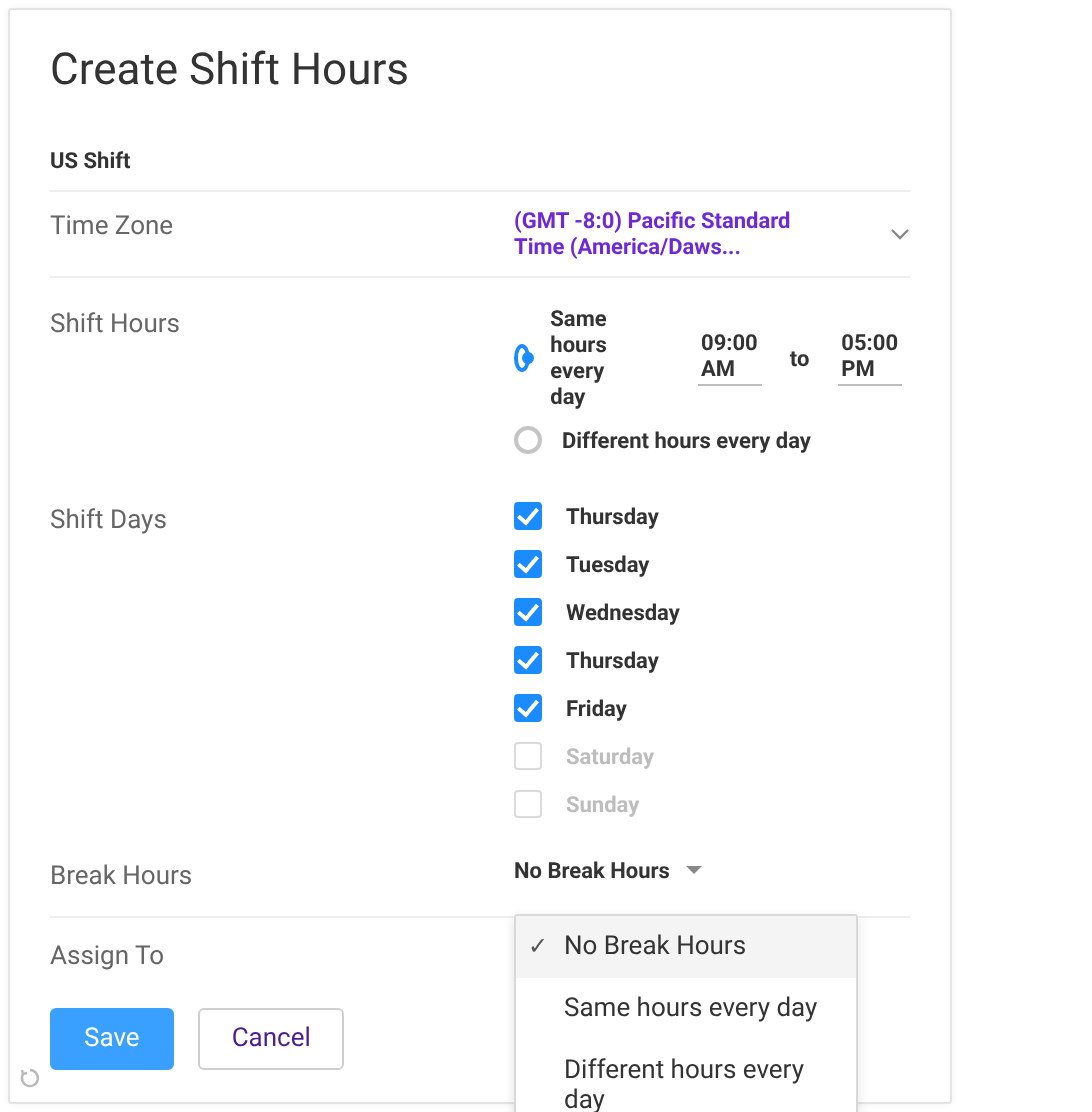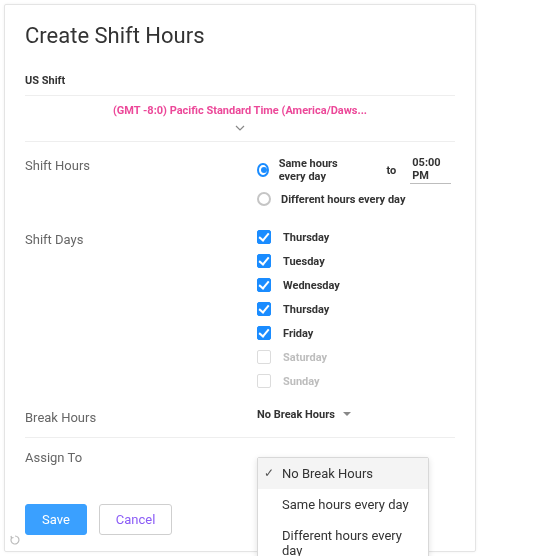--- a/index.html
+++ b/index.html
@@ -54,23 +54,22 @@
     left:0;
     bottom:-6px;
     width:22px;
     height:2px;
     background:#ff8a00;
   }
   
   .tz {
     display:flex;
     align-items:center;
-    gap:6px;
-    color:#ec4899;
-    flex-direction:column;
+    gap:24px;
+    color:#6d28d9;
   }
   .chev {
     flex:0 0 auto;
   }
   .chev svg { display:block; }
   
   .opt {
     display:flex;
     align-items:center;
     gap:10px;
@@ -171,21 +170,21 @@
     cursor:pointer;
     display:inline-block;
   }
   .btn.primary {
     background:#3aa0ff;
     color:#fff;
     border:1px solid #3aa0ff;
   }
   .btn.secondary {
     background:#fff;
-    color:#8b5cf6;
+    color:#4c1d95;
     border:1px solid #cfcfcf;
   }
   .refresh {
     position:absolute;
     left:4px;
     bottom:2px;
     color:#bbb;
   }
 </style>
 </head>
@@ -193,37 +192,39 @@
 
 <div class="card">
 
   <div class="title">Create Shift Hours</div>
 
   <div class="row sep">
     <div class="value">US Shift</div>
   </div>
 
   <div class="row sep">
+    <div class="label">Time Zone</div>
     <div class="value tz">
       <span>(GMT -8:0) Pacific Standard Time (America/Daws...</span>
       <span class="chev">
         <svg width="10" height="10" viewBox="0 0 10 10">
             <path d="M1 3 L5 7 L9 3" fill="none" stroke="#888" stroke-width="1.2"></path>
           </svg>
       </span>
     </div>
   </div>
 
   <div class="row" style="padding-top:14px">
     <div class="label">Shift Hours</div>
     <div class="value">
       <div class="opt">
         <span class="radio checked"></span>
         <span>Same hours every day</span>
         <span style="margin-left:4px"></span>
+        <span class="time">09:00 AM</span>
         <span>to</span>
         <span class="time">05:00 PM</span>
       </div>
       <div class="opt">
         <span class="radio"></span>
         <span>Different hours every day</span>
       </div>
     </div>
   </div>
 

